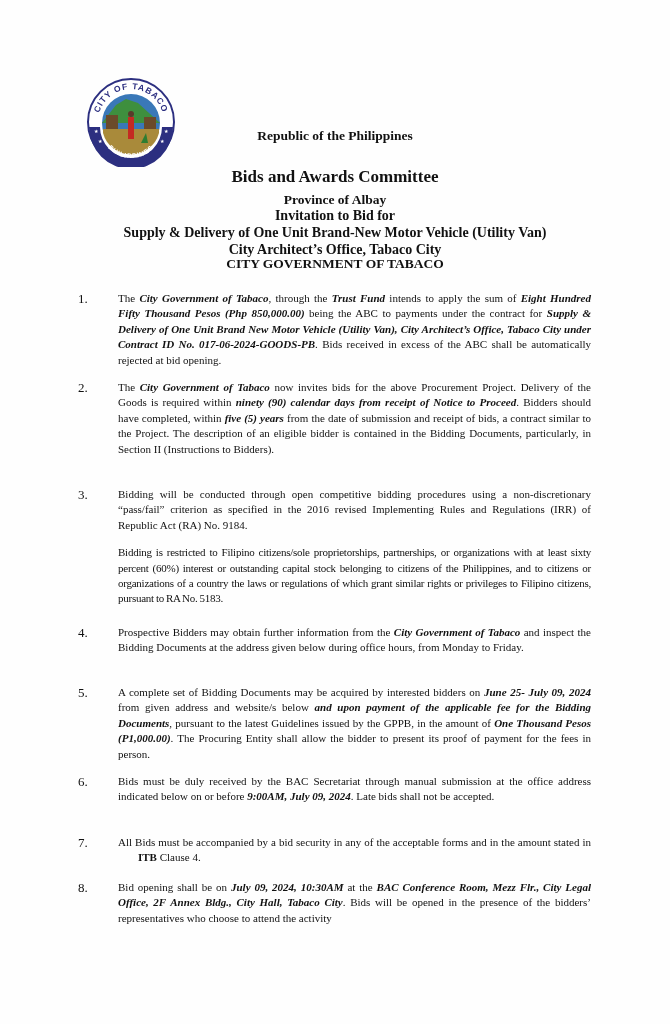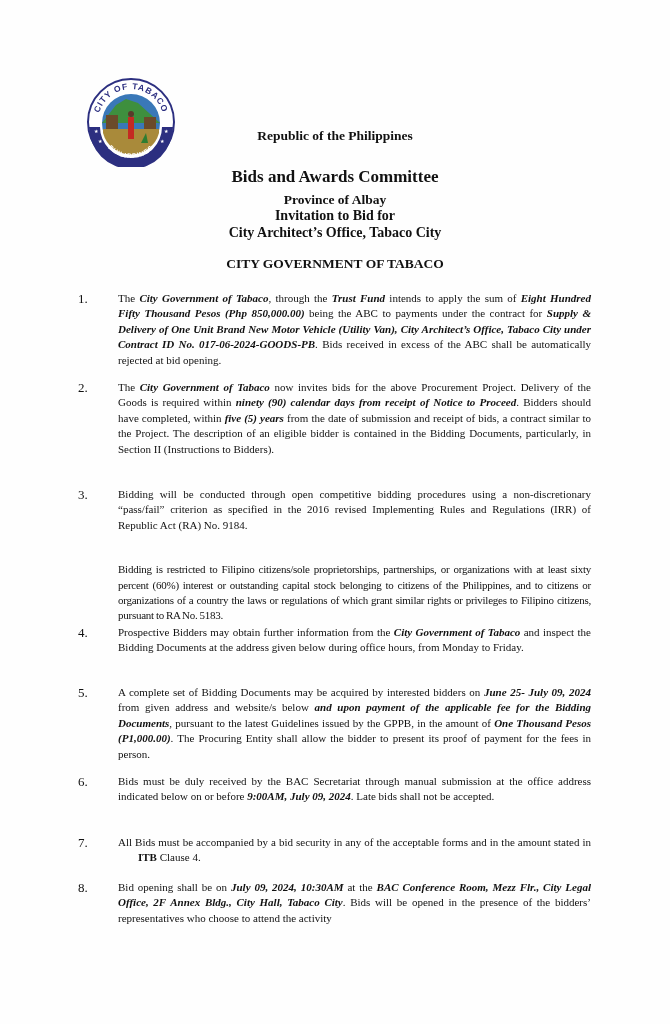--- a/index.html
+++ b/index.html
@@ -34,21 +34,21 @@
   .num {
     position: absolute; left: 78px; top: 0;
     font-size: 13px; line-height: 15.4px;
   }
   .body {
     position: absolute; left: 118px; width: 473px; top: 0;
     font-size: 11px; line-height: 15.4px;
     text-align: justify;
   }
   .body p { margin: 0; }
-  .body p + p { margin-top: 29px; }
+  .body p + p { margin-top: 12px; }
   .bi { font-weight: bold; font-style: italic; }
   .it { }
   .b { font-weight: bold; margin-left: 20px; }
   .tight { letter-spacing: -0.25px; word-spacing: -0.5px; }
 </style>
 </head>
 <body>
 
 <div class="page">
 
@@ -88,20 +88,21 @@
   <div class="header">
     <div>Republic of the Philippines</div>
     <div>Province of Albay</div>
     <div>CITY GOVERNMENT OF TABACO</div>
   </div>
 
   <div class="committee">Bids and Awards Committee</div>
 
   <div class="title-block">
     <div>Invitation to Bid for</div>
+    <div>Supply &amp; Delivery of One Unit Brand-New Motor Vehicle (Utility Van)</div>
     <div>City Architect’s Office, Tabaco City</div>
   </div>
 
   <div class="item" style="top:291px;">
     <span class="num">1.</span>
     <div class="body">
         <p><span>The </span><span class="bi">City Government of Tabaco</span><span>, through the </span><span class="bi">Trust Fund</span><span> intends to apply the sum of </span><span class="bi">Eight Hundred Fifty Thousand Pesos (Php 850,000.00)</span><span> being the ABC to payments under the contract for </span><span class="bi">Supply &amp; Delivery of One Unit Brand New Motor Vehicle (Utility Van), City Architect’s Office, Tabaco City under Contract ID No. 017-06-2024-GOODS-PB</span><span>.  Bids received in excess of the ABC shall be automatically rejected at bid opening.</span></p>
       </div>
   </div>
 

